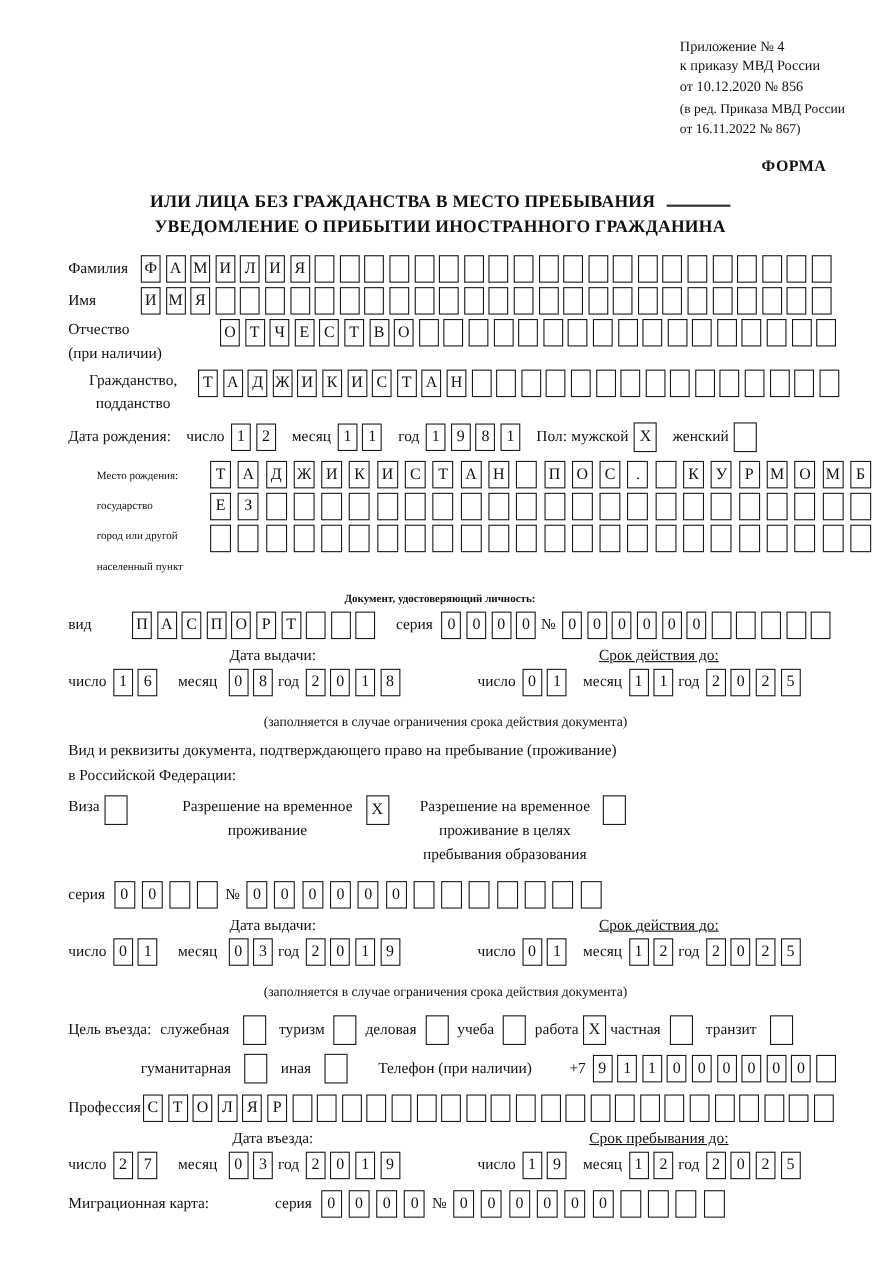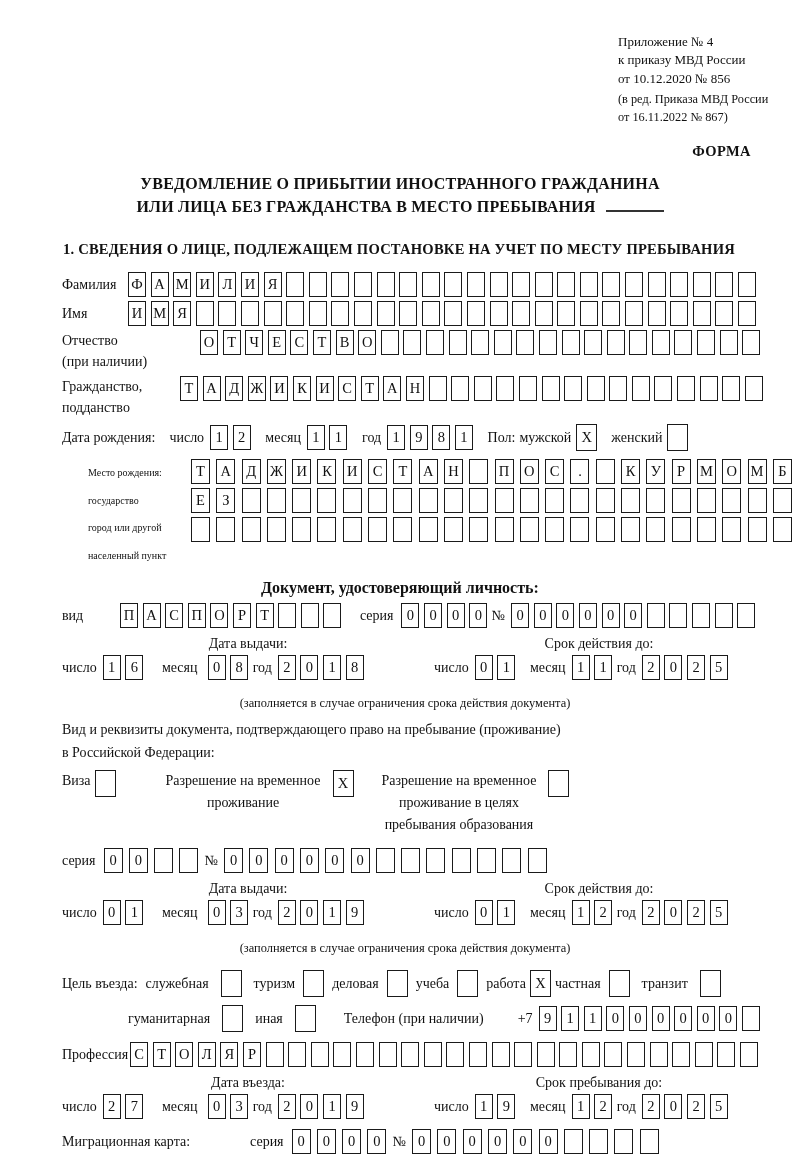--- a/index.html
+++ b/index.html
@@ -20,30 +20,30 @@
   .row.top{align-items:flex-start;}
   .lbl{font-size:14px;white-space:nowrap;}
   .lbl2{font-size:14px;line-height:21px;}
   .strip{display:inline-flex;align-items:center;}
   .cell{box-sizing:border-box;flex:none;width:18px;height:25px;border:1.6px solid #1a1a1a;margin-right:4.6px;
         display:inline-flex;align-items:center;justify-content:center;font-size:14.5px;background:#fff;}
   .sp .cell{width:19px;margin-right:6.3px;}
   .cb1 .cell{width:21px;height:27px;margin-right:0;}
   .w-name{width:66px;}
   .w-patr{width:138px;}
-  .w-cit{width:118px;}
+  .w-cit{width:118px;text-align:center;}
   .w-vid{width:58px;}
   .w-prof{width:68px;}
   .mr6{margin-right:6px;} .mr10{margin-right:10px;} .ml10{margin-left:10px;} .ml14{margin-left:14px;}
 
-  .doc-heading{margin:10px 0 6px 0;text-align:center;font-weight:bold;font-size:16px;}
+  .doc-heading{margin:10px 0 6px 0;text-align:center;font-weight:bold;font-size:10px;}
   .dates{margin-top:8px;}
   .dates-heads{display:flex;font-size:14px;}
   .dh1{width:372px;text-align:center;}
-  .dh2{width:330px;text-align:center;}
+  .dh2{width:330px;text-align:center;text-decoration:underline;}
   .dates-lines{display:flex;align-items:center;margin-top:3px;}
   .dline{display:flex;align-items:center;}
   .dline1{width:372px;}
   .note{margin-top:16px;text-align:center;padding-right:52px;font-size:12.4px;}
 
   .plain{font-size:14px;line-height:1.62;margin-top:8px;}
   .cbrow{display:flex;align-items:flex-start;margin-top:6px;}
   .cbitem{display:flex;align-items:flex-start;}
   .cblabel{font-size:14px;line-height:22px;text-align:center;}
   .purpose-row{display:flex;align-items:center;margin-top:14px;}
@@ -65,25 +65,24 @@
     <div>от 10.12.2020 № 856</div>
     <div class="edition">
       <div>(в ред. Приказа МВД России</div>
       <div>от 16.11.2022 № 867)</div>
     </div>
   </div>
 
   <div class="forma">ФОРМА</div>
 
   <div class="title">
+    <div><span>ИЛИ ЛИЦА БЕЗ ГРАЖДАНСТВА В МЕСТО ПРЕБЫВАНИЯ</span><span class="blank-line"></span></div>
     <div>УВЕДОМЛЕНИЕ О ПРИБЫТИИ ИНОСТРАННОГО ГРАЖДАНИНА</div>
-    <div><span>ИЛИ ЛИЦА БЕЗ ГРАЖДАНСТВА В МЕСТО ПРЕБЫВАНИЯ</span><span class="blank-line"></span></div>
   </div>
 
-  <div class="sec-heading">1. СВЕДЕНИЯ О ЛИЦЕ, ПОДЛЕЖАЩЕМ ПОСТАНОВКЕ НА УЧЕТ ПО МЕСТУ ПРЕБЫВАНИЯ</div>
 
   <div class="content">
 
     <div class="row">
       <span class="lbl w-name">Фамилия</span>
       <span class="strip">
           <span class="cell">Ф</span>
           <span class="cell">А</span>
           <span class="cell">М</span>
           <span class="cell">И</span>

